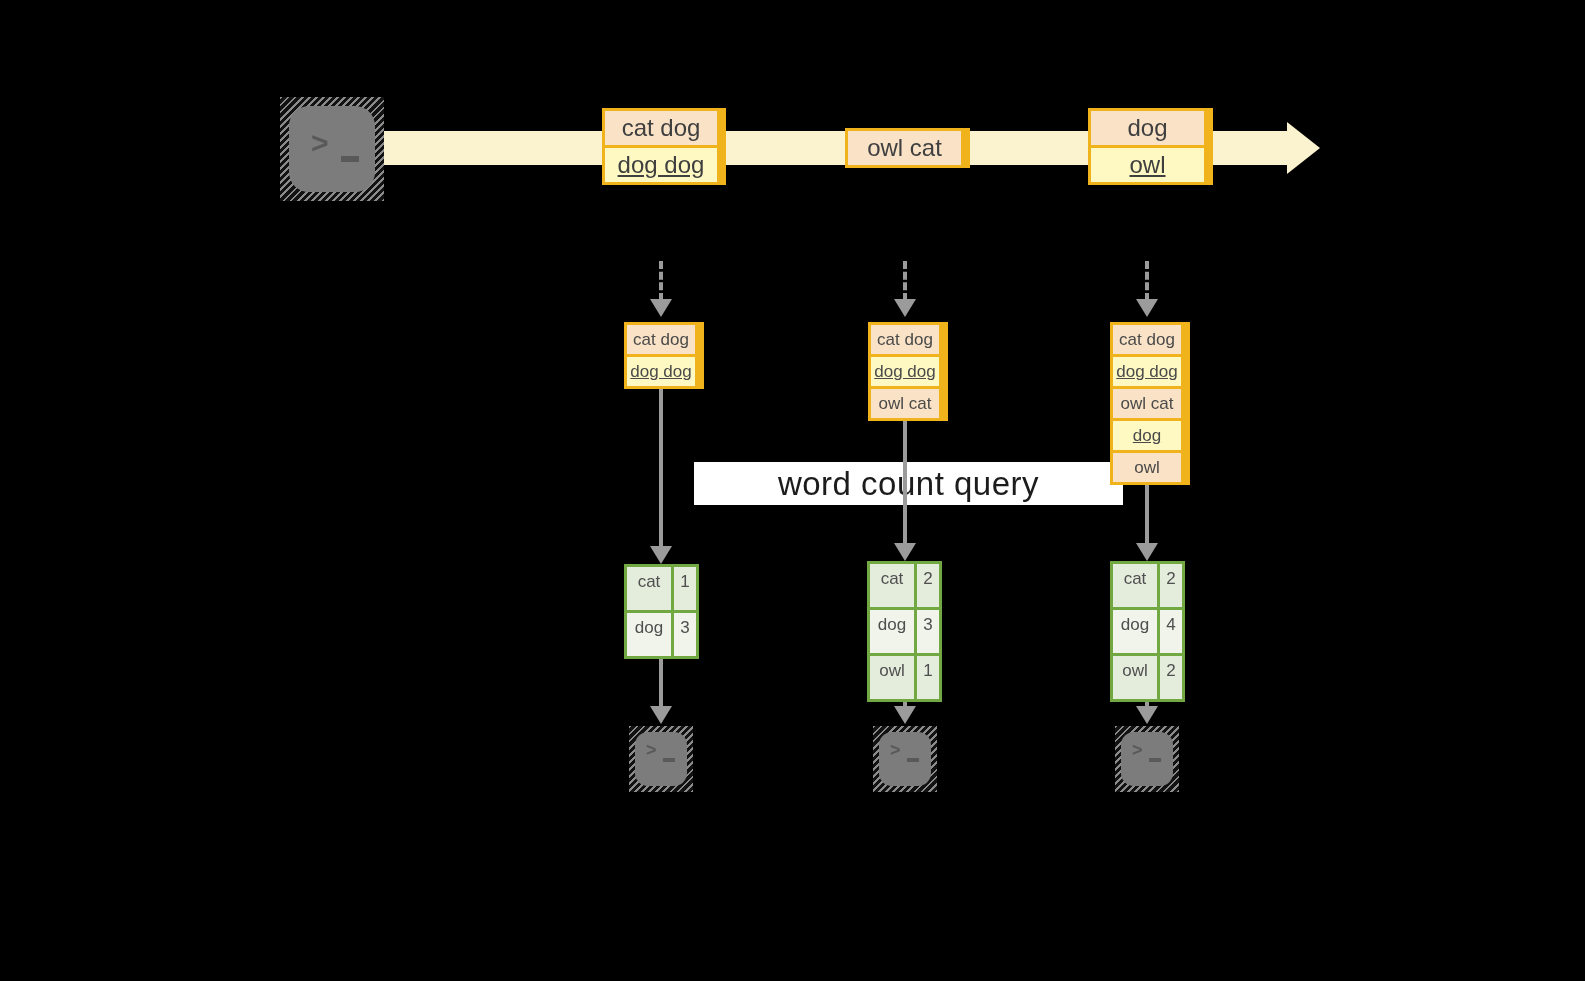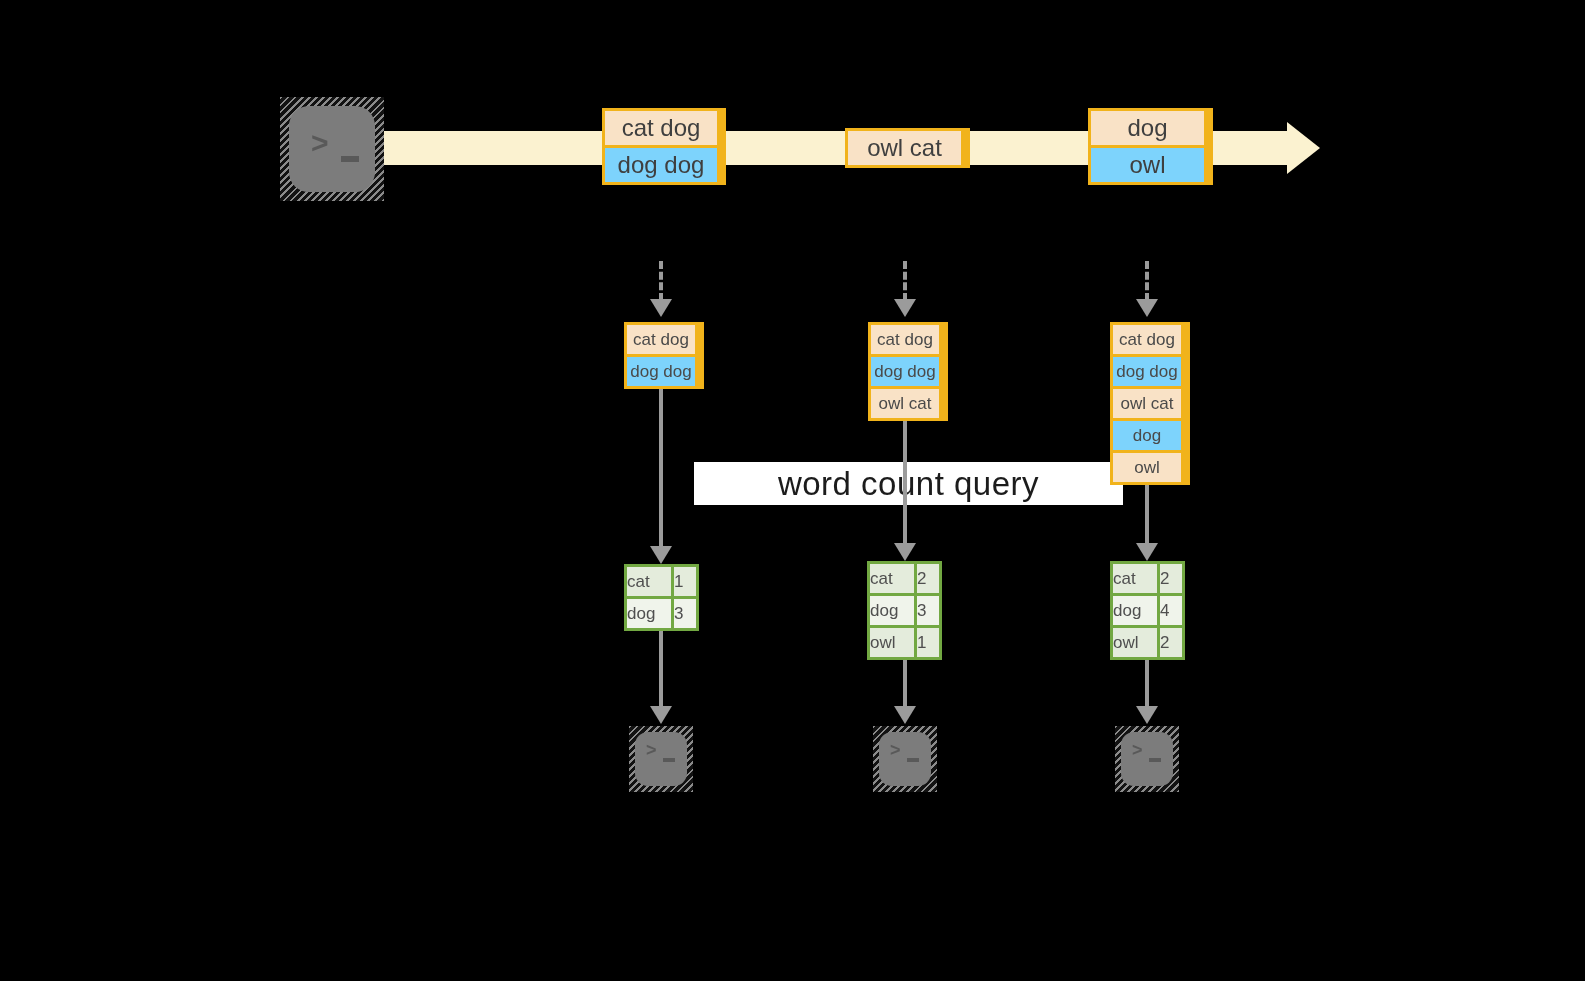--- a/index.html
+++ b/index.html
@@ -9,21 +9,21 @@
   }
   
   .stream-band{position:absolute;left:368px;top:131px;width:919px;height:34px;background:#fbf2d0;z-index:1;}
   .stream-head{position:absolute;left:1287px;top:122px;width:0;height:0;
     border-top:26px solid transparent;border-bottom:26px solid transparent;border-left:33px solid #fbf2d0;z-index:1;}
   
   .obox{position:absolute;background:#f1b31b;padding:3px;display:flex;flex-direction:column;gap:3px;z-index:3;}
   .obox .cell{height:34px;line-height:34px;text-align:center;font-size:24px;color:#3f3f3f;}
   .obox .cell.small{height:29px;line-height:29px;font-size:17px;color:#4a4a4a;}
   .peach{background:#f9e2c6;}
-  .cream{background:#7dd3fc;}
+  .cream{background:#fef9c3;text-decoration:underline;}
   .batch-1{left:602px;top:108px;width:118px;}
   .batch-1 .cell{width:112px;}
   .batch-2{left:845px;top:128px;width:119px;}
   .batch-2 .cell{width:113px;}
   .batch-3{left:1088px;top:108px;width:119px;}
   .batch-3 .cell{width:113px;}
   .stack{width:74px;}
   .stack .cell{width:68px;}
   .stack-1{left:624px;top:322px;}
   .stack-2{left:868px;top:322px;}
@@ -32,21 +32,21 @@
   .dash-line{position:absolute;width:0;height:40px;border-left:4px dashed #9b9b9b;z-index:2;}
   .solid-line{position:absolute;width:4px;background:#9b9b9b;z-index:2;}
   .head-down{position:absolute;width:0;height:0;border-left:11px solid transparent;
     border-right:11px solid transparent;border-top:18px solid #9b9b9b;z-index:2;}
   
   .query-band{position:absolute;left:694px;top:462px;width:429px;height:43px;background:#ffffff;z-index:1;
     text-align:center;line-height:44px;font-size:33px;color:#1c1c1c;letter-spacing:0.5px;}
   
   .gtable{position:absolute;background:#72a842;padding:3px;display:grid;
     grid-template-columns:44px 22px;gap:3px;z-index:3;}
-  .gtable .gcell{height:29px;line-height:29px;font-size:17px;color:#4f4f4f;}
+  .gtable .gcell{height:43px;line-height:29px;text-align:center;font-size:17px;color:#4f4f4f;}
   .grow-a{background:#e4ecdc;}
   .grow-b{background:#f0f4eb;}
   .table-1{left:624px;top:564px;}
   .table-2{left:867px;top:561px;}
   .table-3{left:1110px;top:561px;}
   
   .term{position:absolute;z-index:3;
     background:repeating-linear-gradient(135deg,#8b8b8b 0px,#8b8b8b 2px,#121212 2px,#121212 5px);}
   .term .face{position:absolute;background:#7c7c7c;}
   .term .chev{position:absolute;font-weight:bold;color:#595959;}

